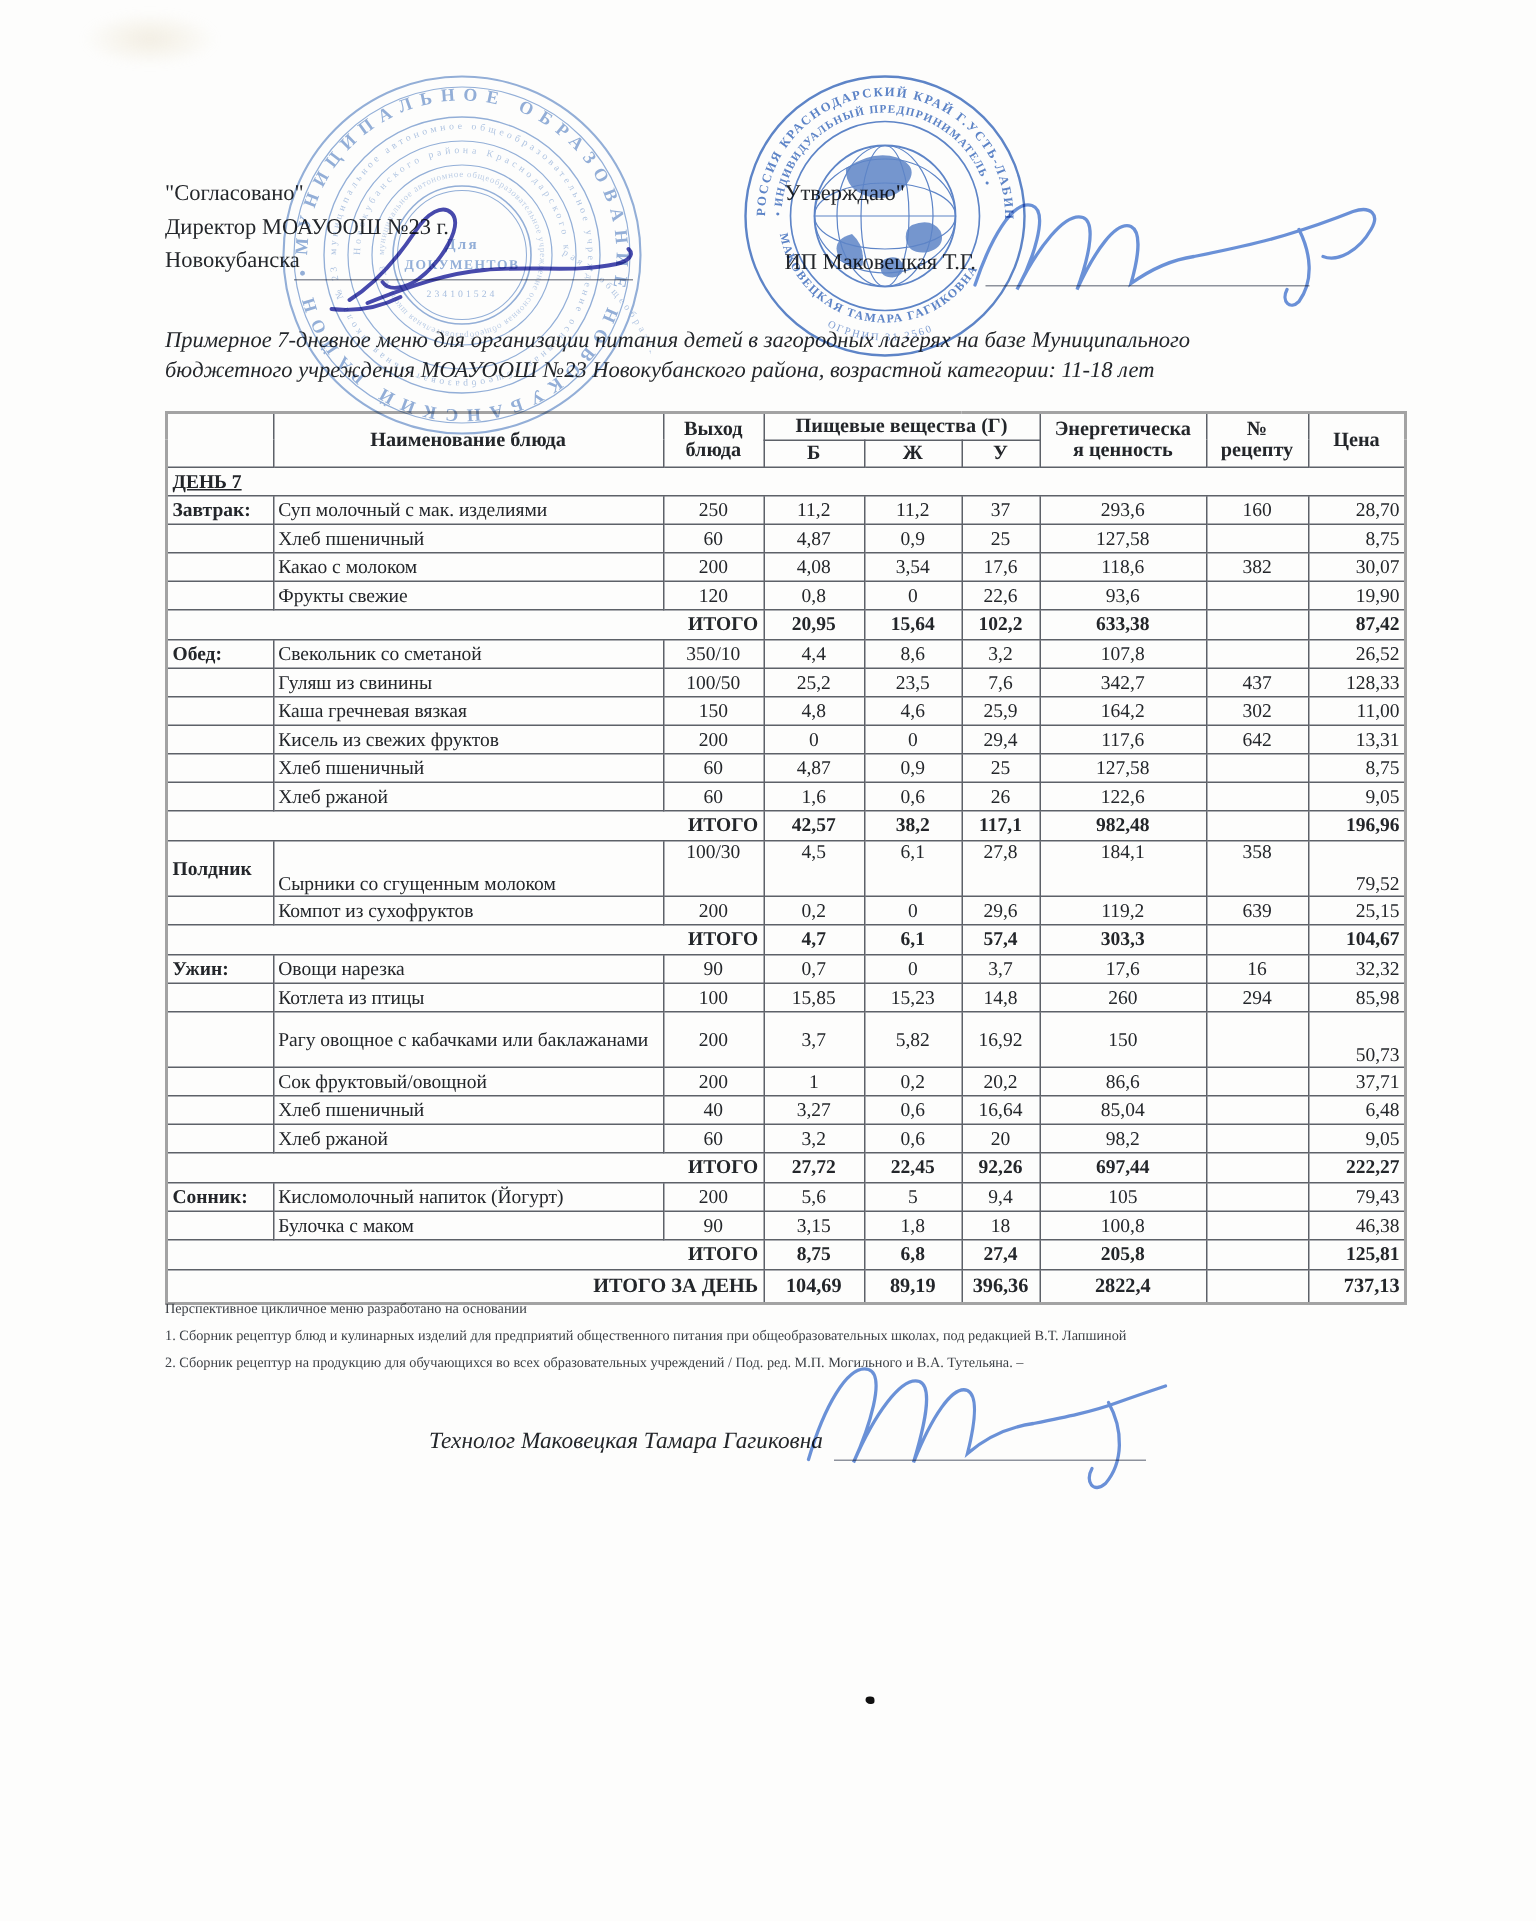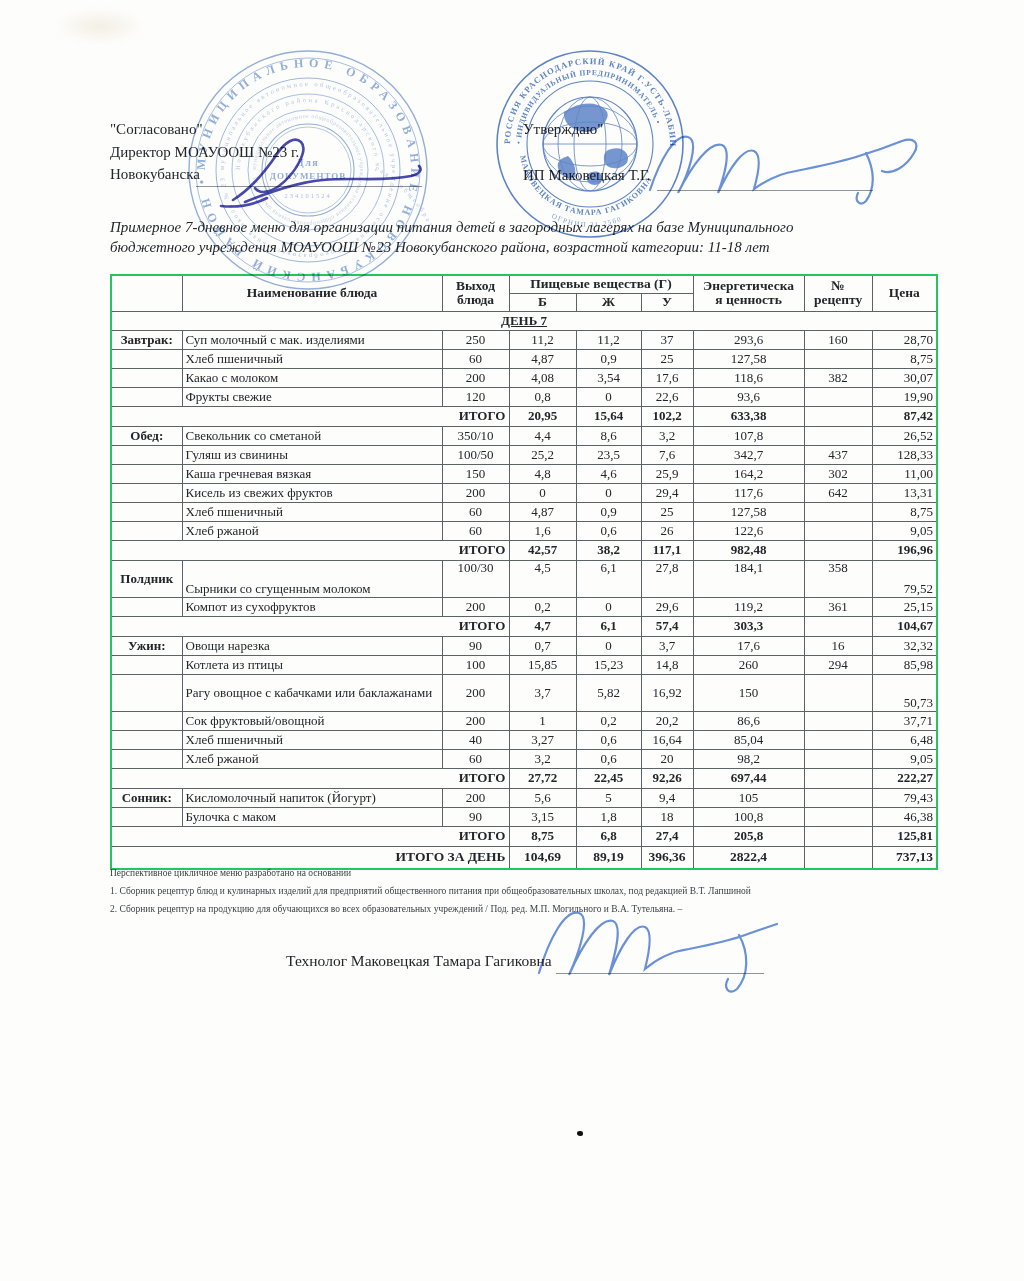--- a/index.html
+++ b/index.html
@@ -7,33 +7,33 @@
        font-family:"Liberation Serif","DejaVu Serif",serif;color:#23262a;}
   .page{position:absolute;left:0;top:0;width:1024px;height:1281px;background:#fdfdfc;overflow:hidden;}
   .abs{position:absolute;}
   
   .hdr{font-size:15px;line-height:1.5;}
   .sig-line{height:1px;background:#8d929c;}
   
   .title{font-size:15px;line-height:1.35;font-style:italic;}
   
   table.menu{border-collapse:collapse;table-layout:fixed;width:826px;
-             font-size:13px;border:2px solid #22c55e;}
+             font-size:13px;border:2px solid #a3a3a3;}
   table.menu td, table.menu th{border:1px solid #5d6168;padding:0 3px;line-height:1.1;
              overflow:hidden;}
   table.menu th{font-weight:bold;white-space:pre-line;text-align:center;font-size:13.5px;padding:1px 2px;}
   table.menu td{height:18px;}
-  td.meal{font-weight:bold;padding-left:3px;text-align:center;}
+  td.meal{font-weight:bold;padding-left:3px;}
   td.name{text-align:left;padding-left:4px;padding-right:10px;margin-top:32px;}
   td.num{text-align:center;}
   td.price{text-align:right;padding-right:4px;}
   tr.tall td{height:36px;}
   .vb{vertical-align:bottom;}
   .vt{vertical-align:top;}
-  td.day-cell{font-weight:bold;text-align:center;height:17px;text-decoration:underline;}
+  td.day-cell{font-weight:bold;text-align:left;height:17px;text-decoration:underline;}
   td.total-label{font-weight:bold;text-align:right;padding-right:6px;}
   tr.total td{font-weight:bold;height:19px;}
   tr.grand td{font-weight:bold;height:21px;font-size:13.5px;}
   
   .notes{font-size:9.5px;color:#3c4046;line-height:1.9;}
   .tech{font-size:15.5px;}
   
   .stamp{mix-blend-mode:multiply;}
   .sig{mix-blend-mode:multiply;}
   .dot{width:6px;height:5px;border-radius:50% 50% 40% 60%;background:#101010;}
@@ -243,21 +243,21 @@
           <td class="price vb">79,52</td>
         </tr>
         <tr>
           <td class="meal"></td>
           <td class="name">Компот из сухофруктов</td>
           <td class="num">200</td>
           <td class="num">0,2</td>
           <td class="num">0</td>
           <td class="num">29,6</td>
           <td class="num">119,2</td>
-          <td class="num">361</td>
+          <td class="num">639</td>
           <td class="price">25,15</td>
         </tr>
         <tr class="total">
           <td class="total-label" colspan="3">ИТОГО</td>
           <td class="num">4,7</td>
           <td class="num">6,1</td>
           <td class="num">57,4</td>
           <td class="num">303,3</td>
           <td class="num"></td>
           <td class="price">104,67</td>
@@ -379,21 +379,21 @@
         </tr>
       </tbody>
   </table>
 
   <div class="abs notes" style="left:110px;top:864px;width:845px;">
     <div>Перспективное цикличное меню разработано на основании</div>
     <div>1. Сборник рецептур блюд и кулинарных изделий для предприятий общественного питания при общеобразовательных школах, под редакцией В.Т. Лапшиной</div>
     <div>2. Сборник рецептур на продукцию для обучающихся во всех образовательных учреждений / Под. ред. М.П. Могильного и В.А. Тутельяна. –</div>
   </div>
 
-  <div class="abs tech" style="left:286px;top:952px;">Технолог Маковецкая Тамара Гагиковна</div>
+  <div class="abs tech" style="left:286px;top:952px;font-style:italic;">Технолог Маковецкая Тамара Гагиковна</div>
   <div class="abs sig-line" style="left:556px;top:973px;width:208px;"></div>
 
   <svg class="abs stamp" style="left:182px;top:46px;opacity:0.72;filter:blur(0.3px);" width="252" height="250" viewBox="0 0 252 250">
     <g fill="none" stroke="#6a92cc">
       <circle cx="126" cy="124" r="119" stroke-width="1.4"></circle>
       <circle cx="126" cy="124" r="112" stroke-width="0.8"></circle>
       <circle cx="126" cy="124" r="92" stroke-width="0.9"></circle>
       <circle cx="126" cy="124" r="76" stroke-width="0.8"></circle>
       <circle cx="126" cy="124" r="60" stroke-width="0.8"></circle>
       <circle cx="126" cy="124" r="46" stroke-width="1.1"></circle>

